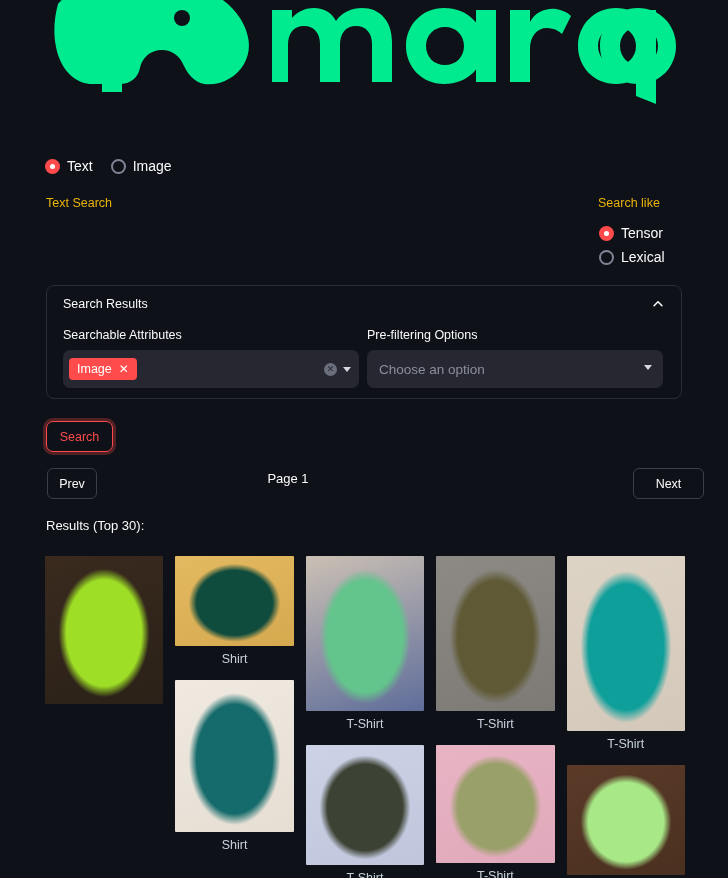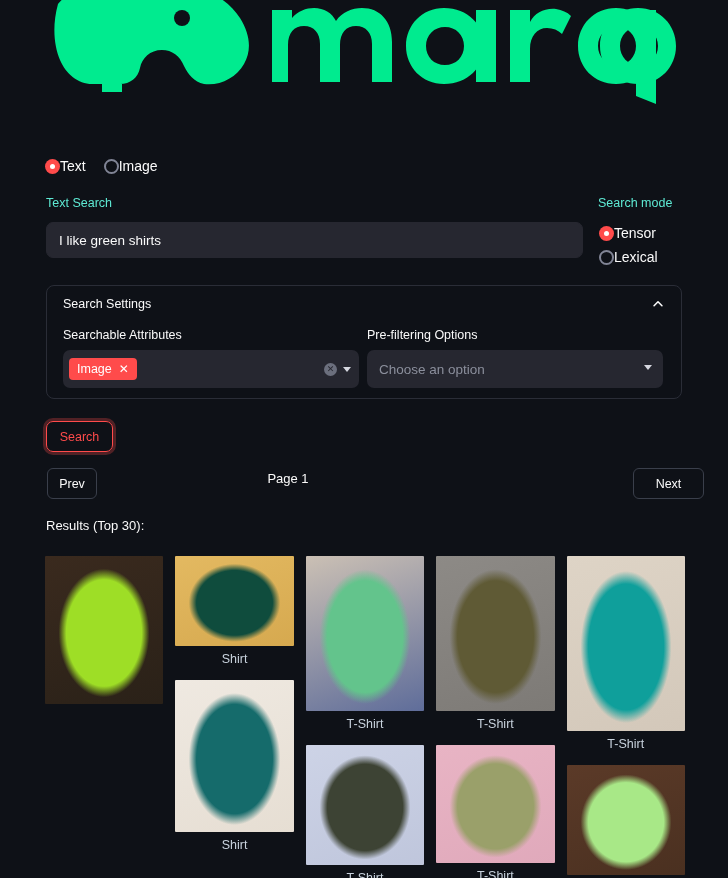--- a/index.html
+++ b/index.html
@@ -21,35 +21,35 @@
     position: absolute; left: 0; top: -14px; width: 728px; height: 124px;
     display: flex; align-items: center; justify-content: center;
   }
   .logo-svg { display: block; }
 
   
   .radio-row {
     position: absolute; left: 45px; top: 158px;
     display: flex; align-items: center; gap: 18px;
   }
-  .radio-item { display: flex; align-items: center; cursor: pointer; }
+  .radio-item { display: flex; align-items: center; gap: 7px; cursor: pointer; }
   .radio-dot {
     width: 15px; height: 15px; border-radius: 50%;
     display: flex; align-items: center; justify-content: center;
   }
   .radio-dot.on { background: #ff4b4b; }
   .radio-dot.on::after {
     content: ""; width: 5px; height: 5px; border-radius: 50%; background: #fff;
   }
   .radio-dot.off { background: transparent; border: 2px solid #808495; }
   .radio-label { font-size: 14px; color: #fafafa; }
 
   
   .field-label {
-    position: absolute; font-size: 12.5px; color: #5eead4; text-align: right;
+    position: absolute; font-size: 12.5px; color: #eab308; text-align: right;
   }
   #lbl-text-search { left: 46px; top: 196px; }
   .text-input {
     position: absolute; left: 46px; top: 222px; width: 537px; height: 36px;
     background: #262730; border: 1px solid #262730; border-radius: 7px;
     color: #fafafa; font-size: 13.5px; font-family: "Liberation Sans", sans-serif;
     padding: 0 12px; outline: none;
   }
 
   
@@ -197,37 +197,36 @@
       <span class="radio-dot on"></span>
       <span class="radio-label">Text</span>
     </div>
     <div class="radio-item">
       <span class="radio-dot off"></span>
       <span class="radio-label">Image</span>
     </div>
   </div>
 
   <div class="field-label" id="lbl-text-search">Text Search</div>
-  <input class="text-input" type="text" value="I like green shirts" style="">
-
-  <div class="field-label" id="lbl-search-mode">Search mode</div>
+
+  <div class="field-label" id="lbl-search-mode">Search like</div>
   <div class="mode-radios">
     <div class="radio-item">
       <span class="radio-dot on"></span>
       <span class="radio-label">Tensor</span>
     </div>
     <div class="radio-item">
       <span class="radio-dot off"></span>
       <span class="radio-label">Lexical</span>
     </div>
   </div>
 
   <div class="expander">
     <div class="exp-header">
-      <span class="exp-title">Search Settings</span>
+      <span class="exp-title">Search Results</span>
       <svg class="chev" viewBox="0 0 16 16">
         <path d="M3.5 10 L8 5.5 L12.5 10" fill="none" stroke="#fafafa" stroke-width="1.8" stroke-linecap="round" stroke-linejoin="round"></path>
       </svg>
     </div>
 
     <div class="cols">
 
       <div class="col">
         <div class="sub-label">Searchable Attributes</div>
         <div class="multiselect">

